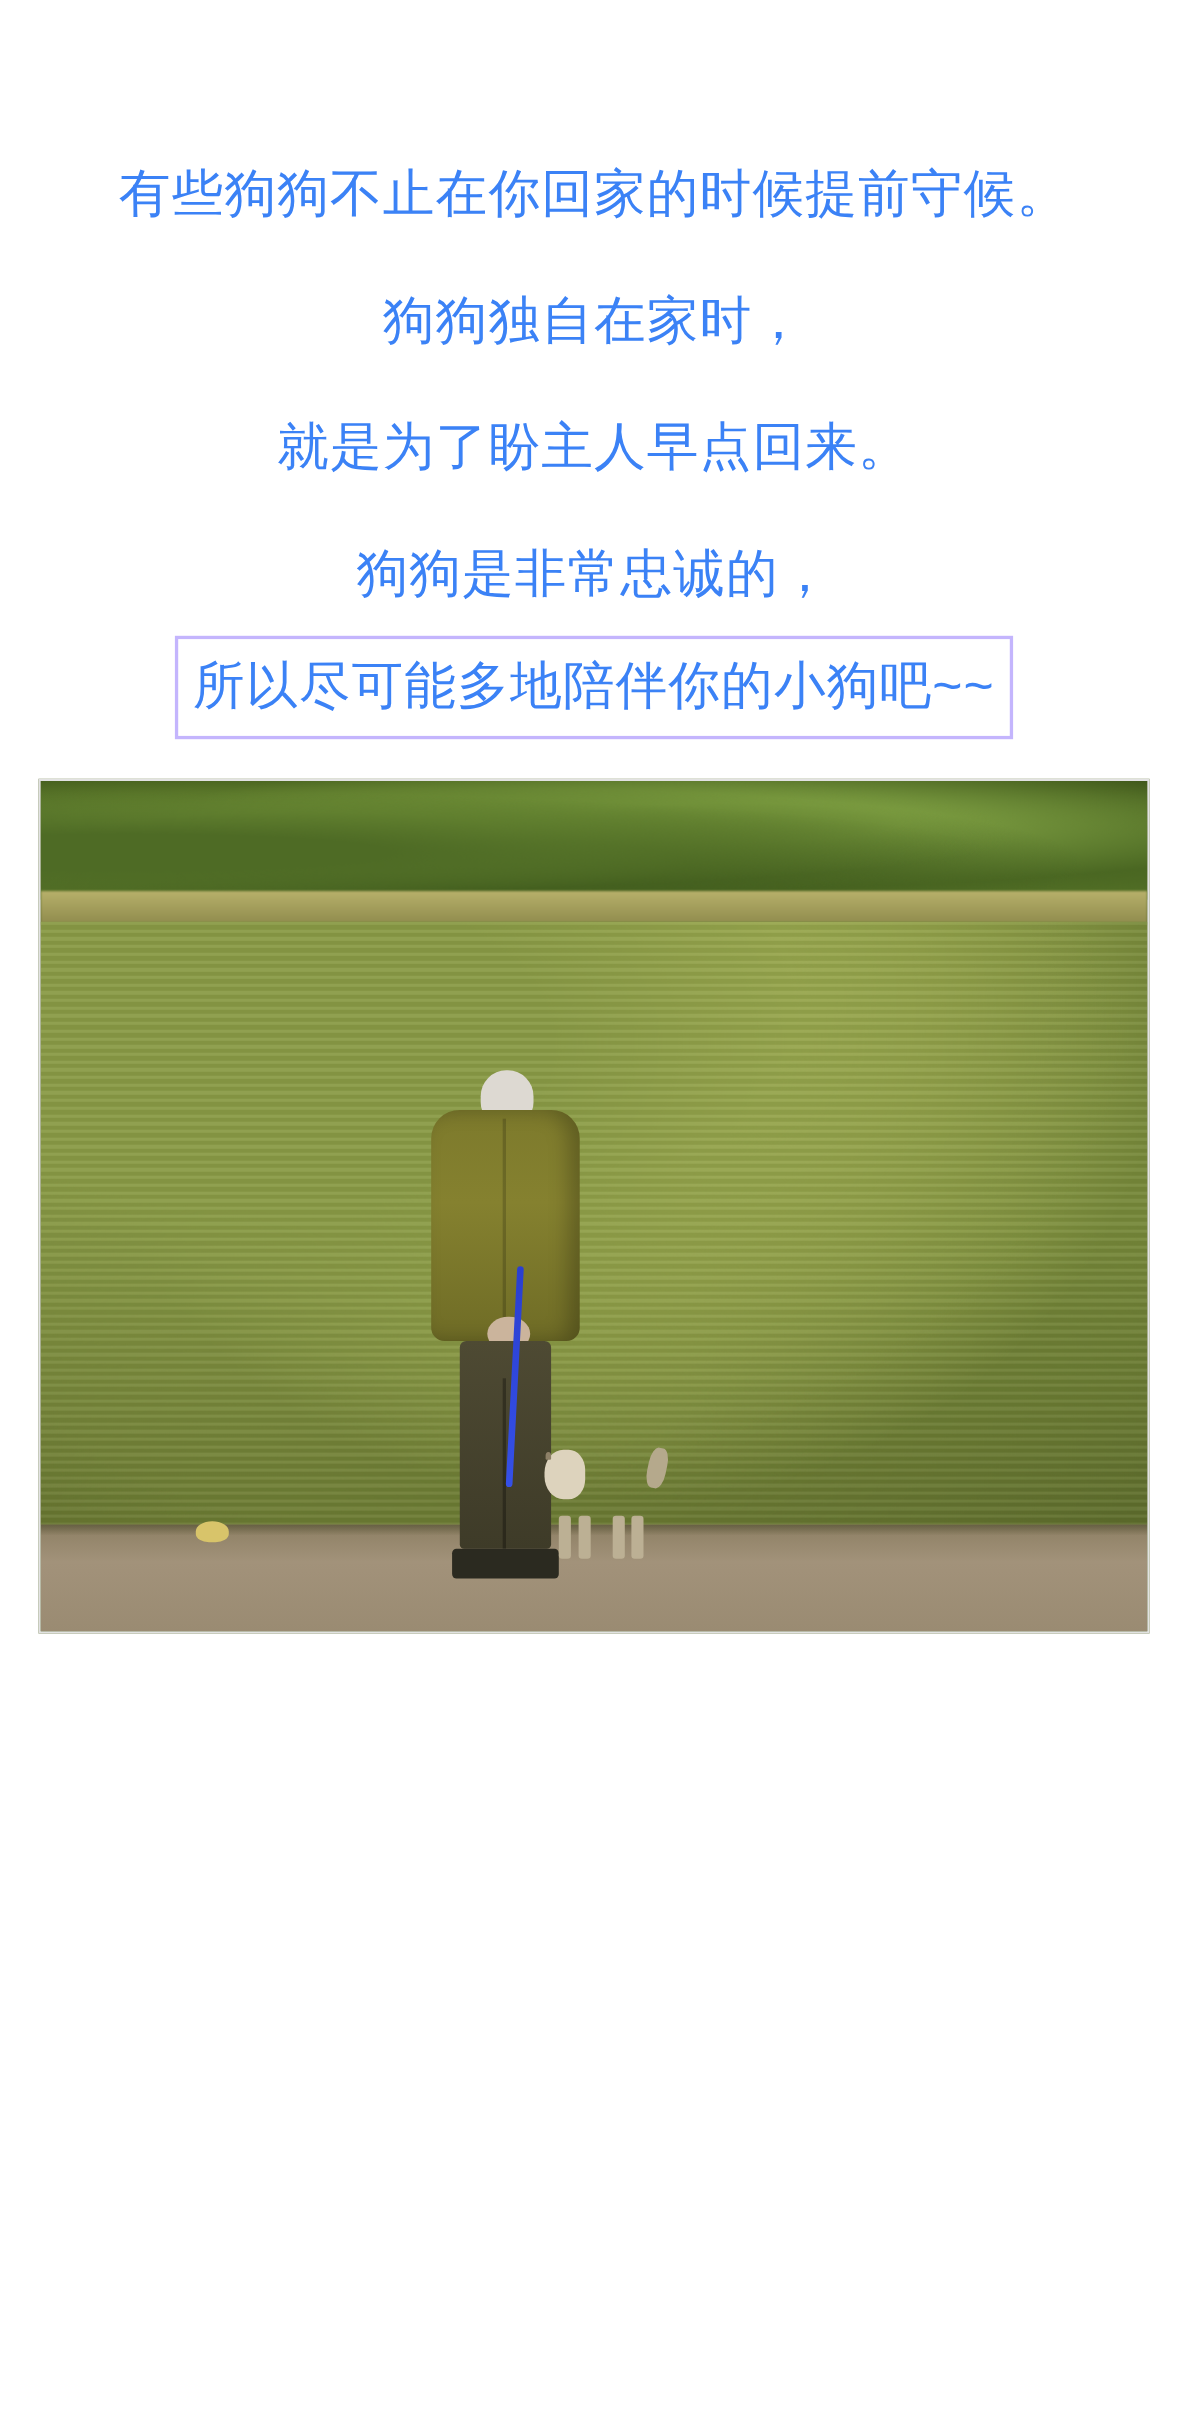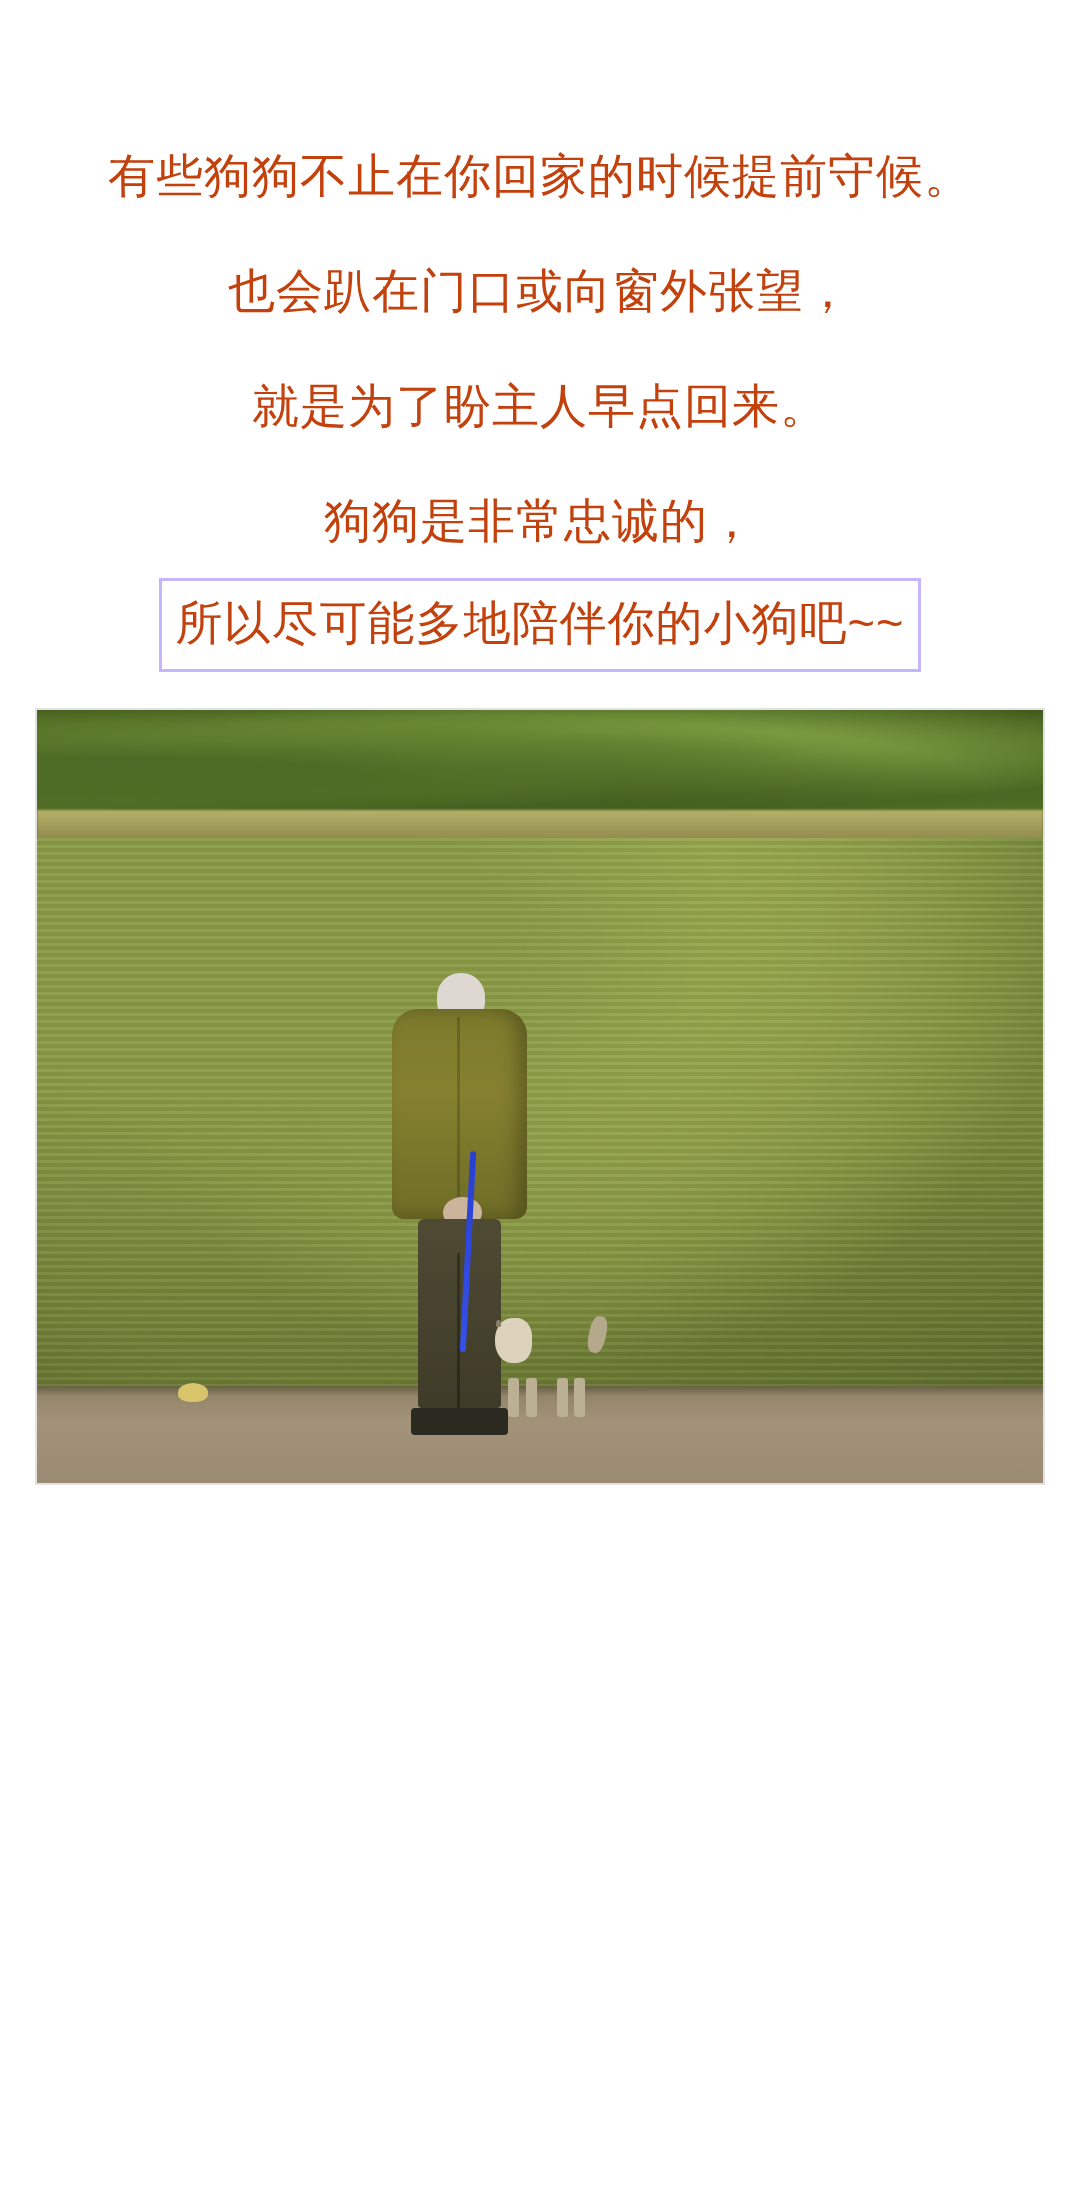--- a/index.html
+++ b/index.html
@@ -25,21 +25,21 @@
   .text-block {
     padding-top: 118px;
     display: flex;
     flex-direction: column;
     align-items: center;
   }
   .line {
     font-size: 47px;
     line-height: 115px;
     letter-spacing: 1px;
-    color: #c2410c;
+    color: #3b82f6;
     text-align: center;
     white-space: nowrap;
     font-weight: 400;
   }
   .line.highlight {
     border: 3px solid #c4b5fd;
     padding: 4px 14px 8px 14px;
     line-height: 76px;
     box-sizing: border-box;
   }
@@ -172,21 +172,21 @@
     background: #d8c46a; border-radius: 50% 50% 40% 40%;
   }
 </style>
 </head>
 <body>
 
 <div class="page">
 
   <div class="text-block">
     <div class="line">有些狗狗不止在你回家的时候提前守候。</div>
-    <div class="line">也会趴在门口或向窗外张望，</div>
+    <div class="line">狗狗独自在家时，</div>
     <div class="line">就是为了盼主人早点回来。</div>
     <div class="line">狗狗是非常忠诚的，</div>
     <div class="line highlight">所以尽可能多地陪伴你的小狗吧~~</div>
   </div>
 
   <div class="photo-wrap">
     <div class="photo" aria-label="老人背对镜头站在湖边，身旁一只小狗牵着蓝色牵引绳">
       <div class="ph-bushes"></div>
       <div class="ph-bank"></div>
       <div class="ph-water"></div>

